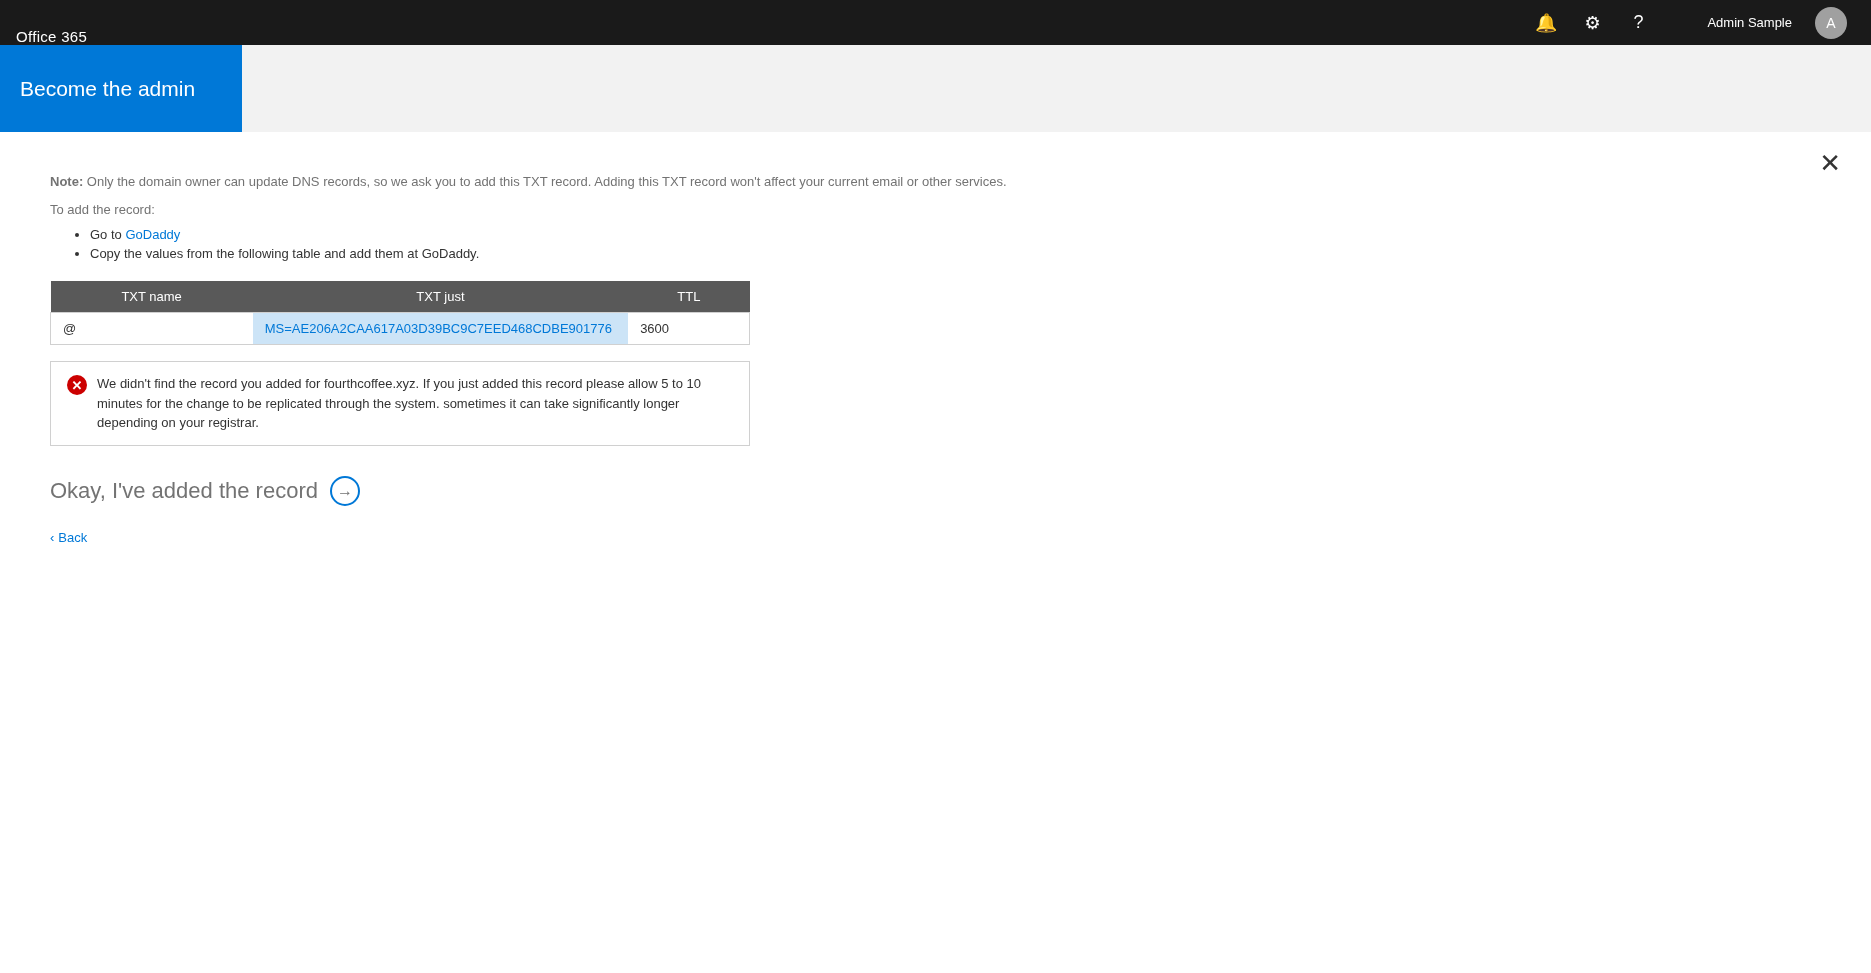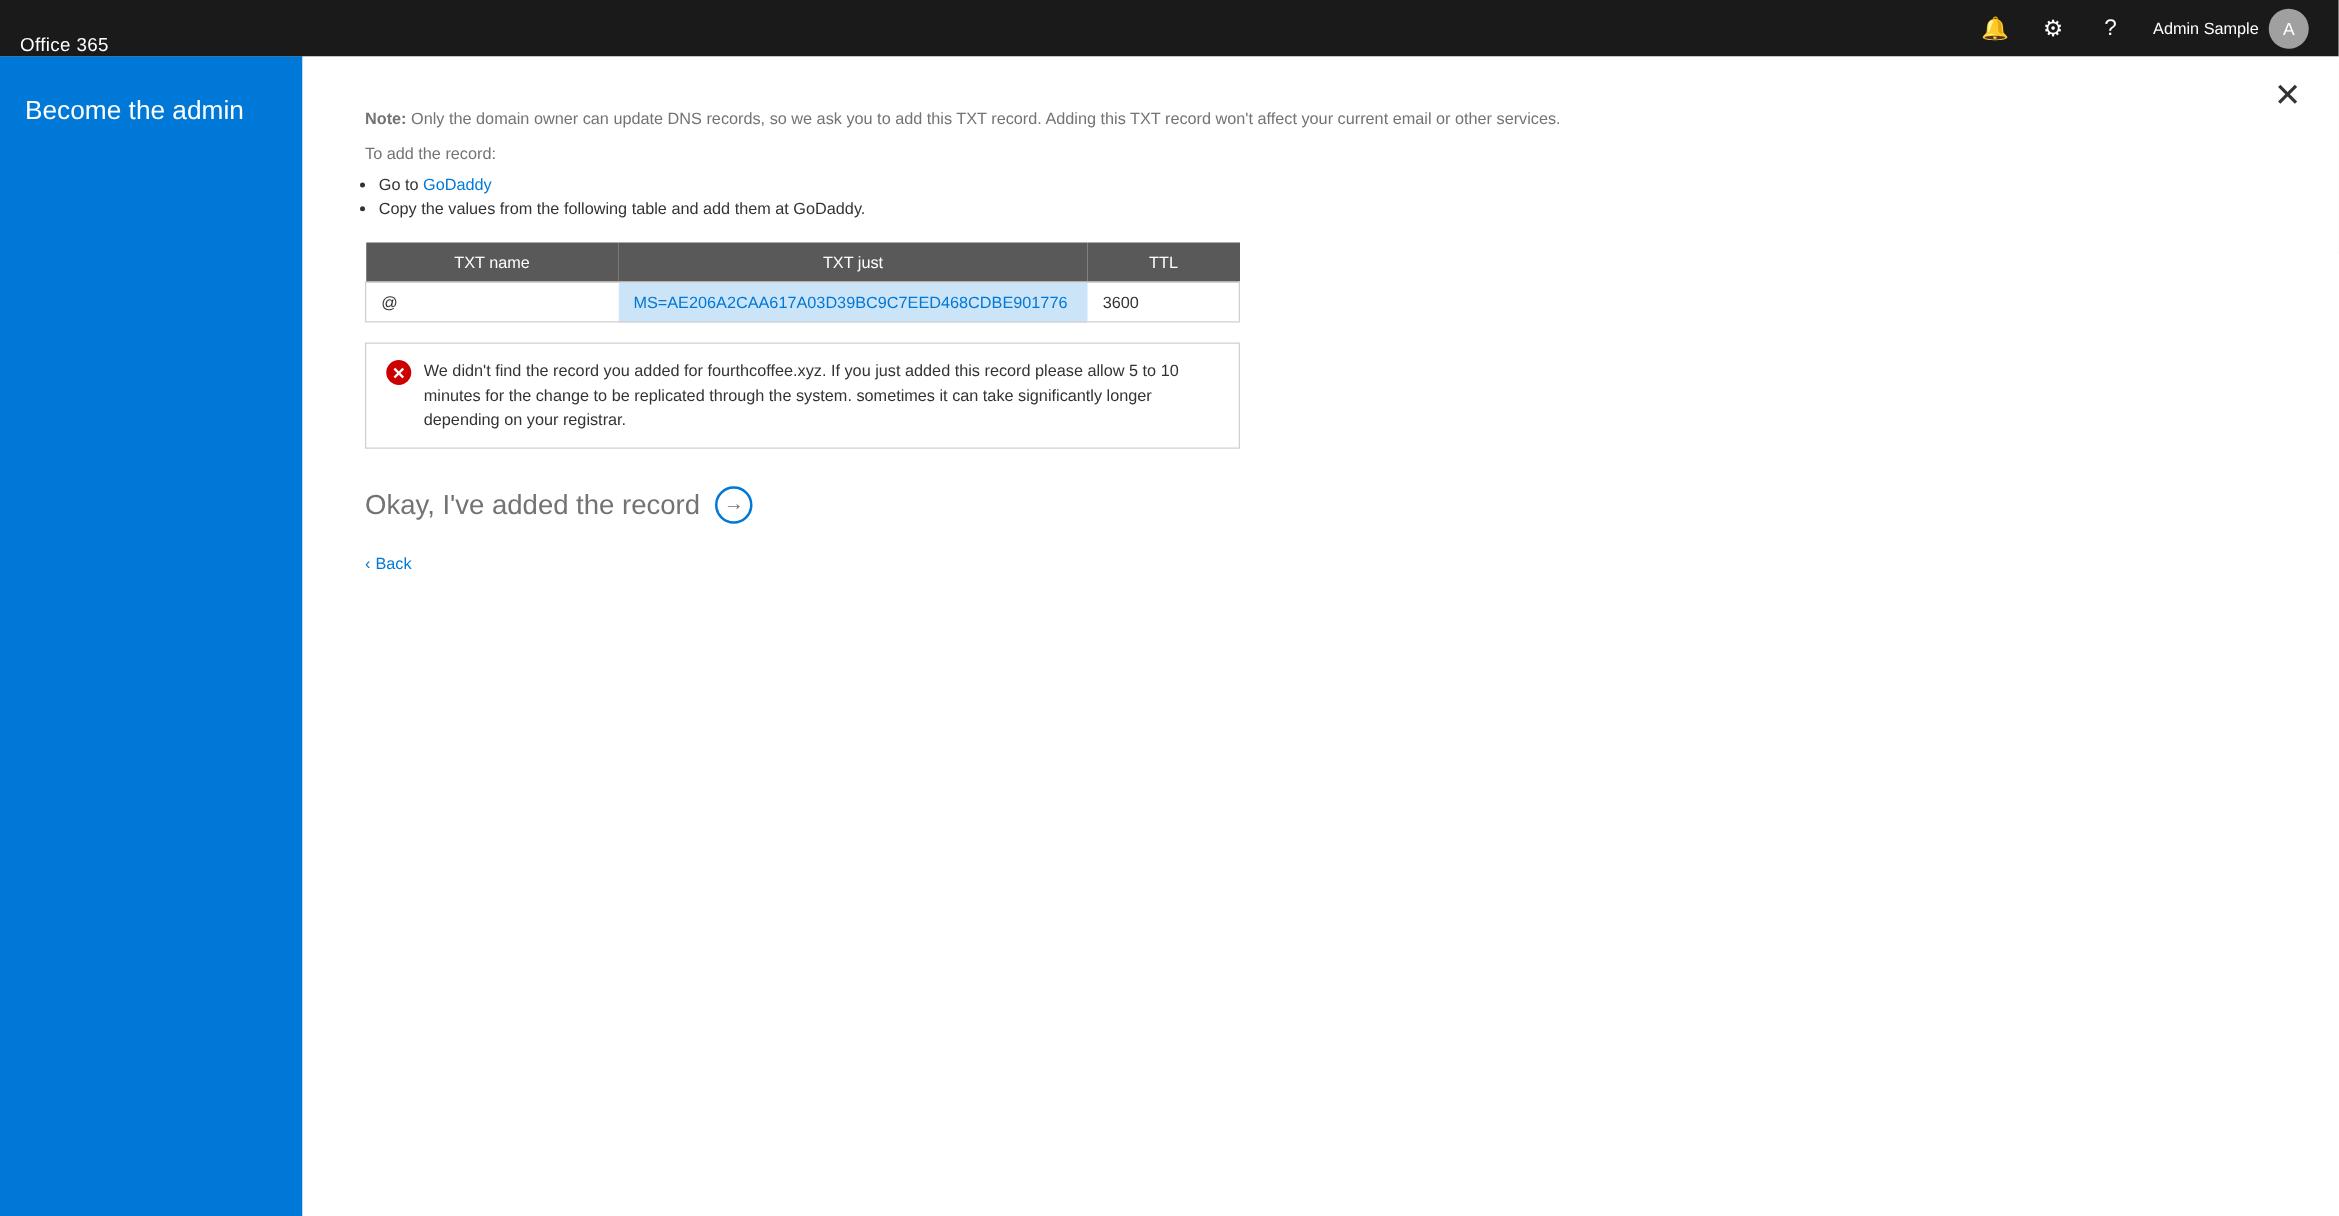--- a/index.html
+++ b/index.html
@@ -35,43 +35,45 @@
       align-items: center;
       justify-content: center;
       color: #fff;
       font-size: 18px;
       cursor: pointer;
       border-radius: 2px;
     }
     .topbar-user {
       display: flex;
       align-items: center;
-      gap: 8px;
+      gap: 23px;
       color: #fff;
       font-size: 13px;
       cursor: pointer;
       padding: 4px 8px;
       border-radius: 2px;
+      margin-left: 35px;
     }
     .topbar-avatar {
       width: 32px;
       height: 32px;
       border-radius: 50%;
       background: #a0a0a0;
       display: flex;
       align-items: center;
       justify-content: center;
       color: #fff;
       font-size: 14px;
     }
 
     
     .main-layout {
       display: flex;
       height: calc(973px - 45px);
+      flex-direction: column;
     }
 
     
     .sidebar {
       width: 242px;
       background: #0078d7;
       flex-shrink: 0;
       display: flex;
       flex-direction: column;
       padding: 30px 20px;
@@ -114,21 +116,21 @@
 
     .note-text {
       font-size: 13px;
       color: #737373;
       margin-bottom: 8px;
       line-height: 1.5;
     }
     .note-text strong { font-weight: 600; }
 
     .note-list {
-      margin-left: 11px;
+      margin-left: 40px;
       margin-bottom: 20px;
     }
     .note-list li {
       font-size: 13px;
       color: #333;
       margin-bottom: 4px;
     }
     .note-list li a {
       color: #0078d7;
       text-decoration: none;

